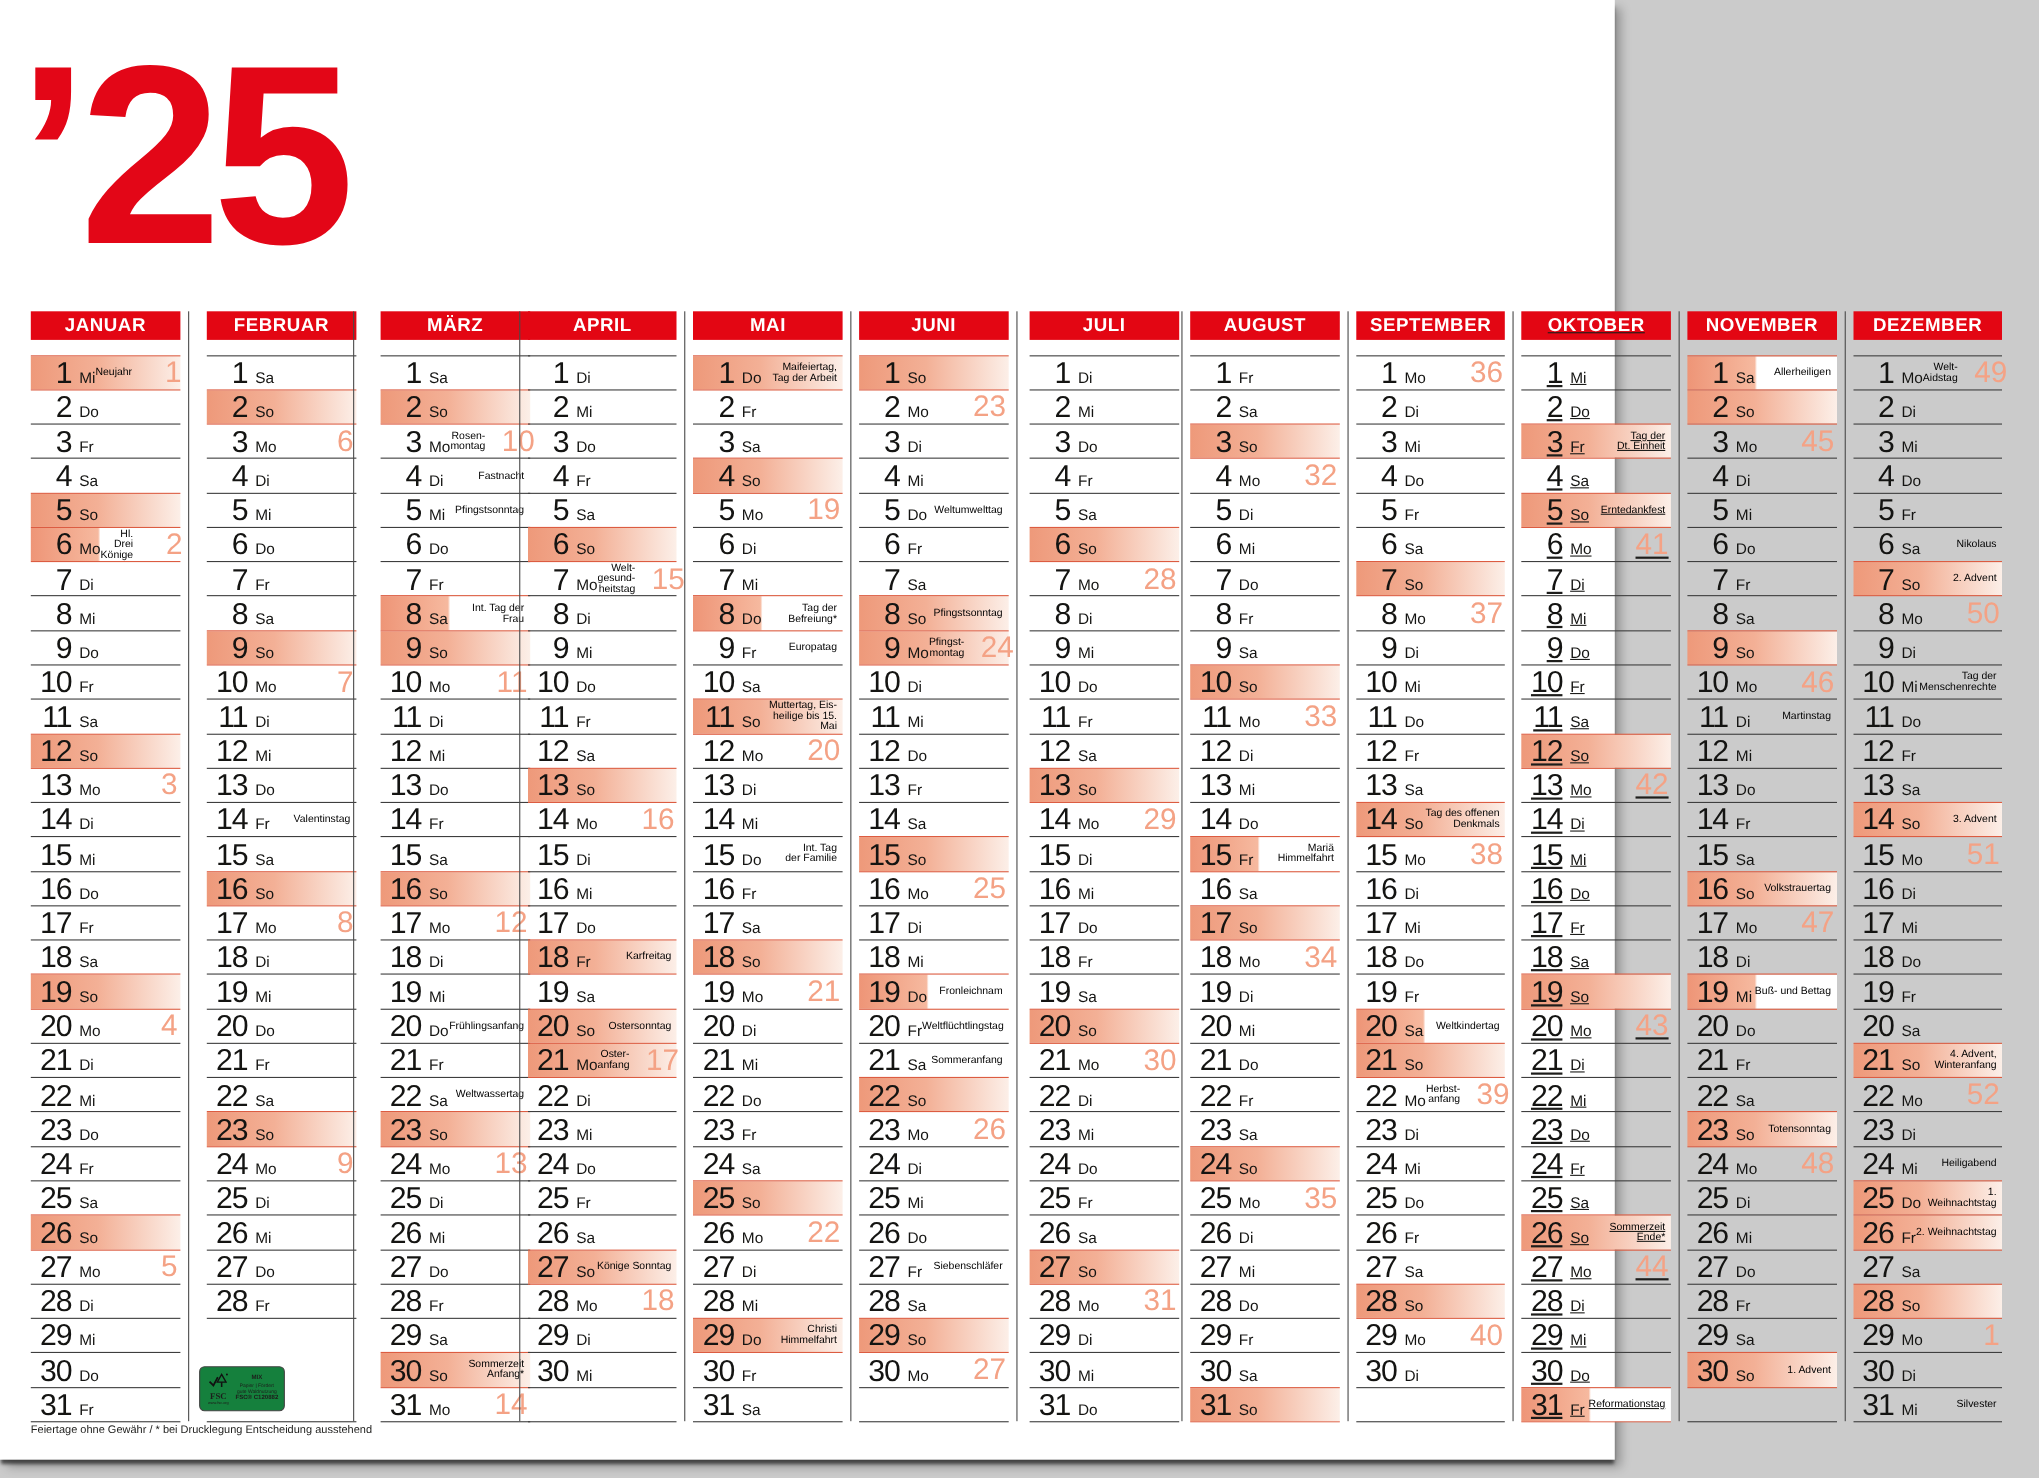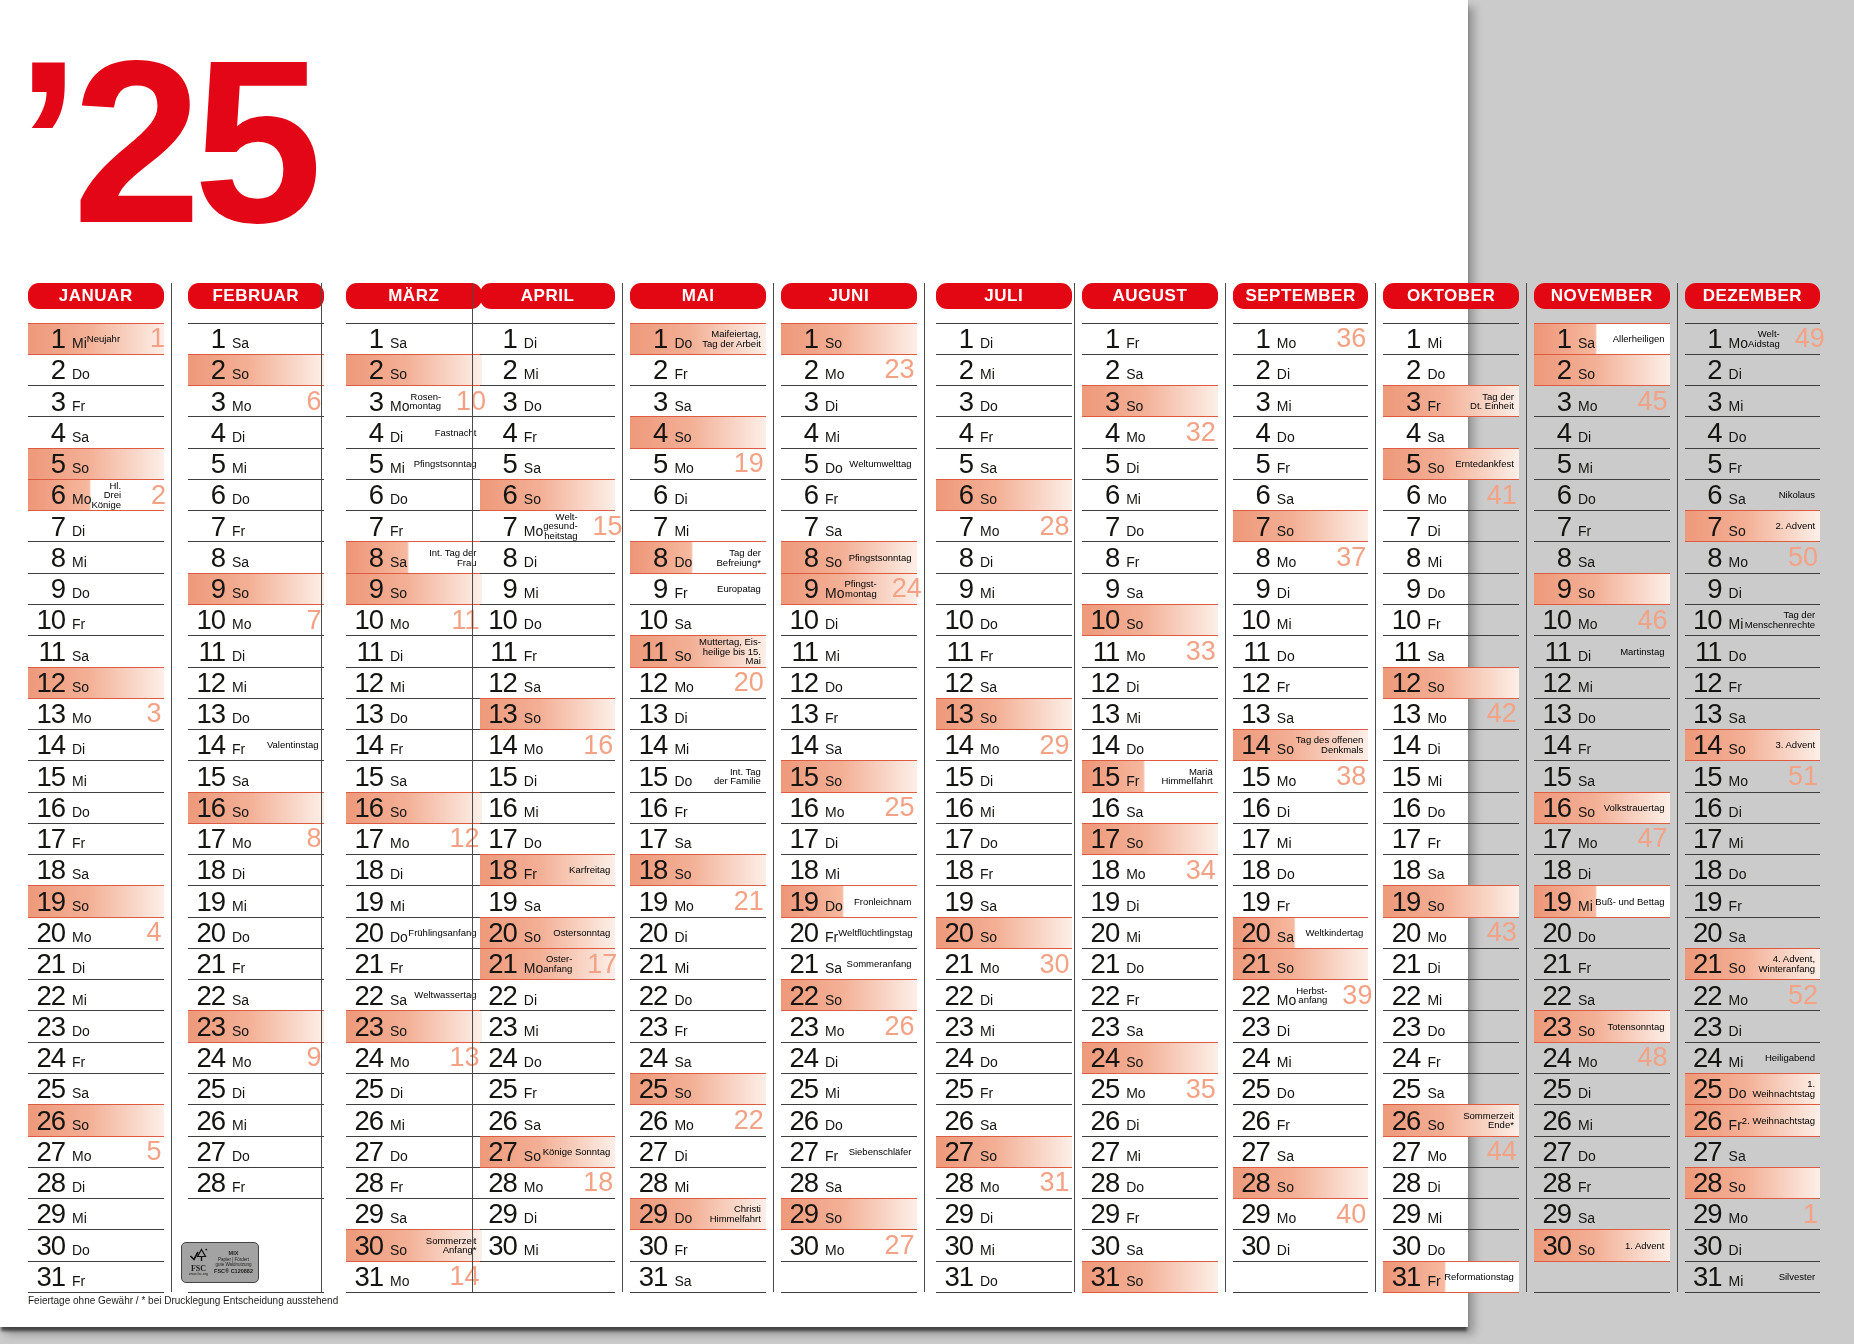--- a/index.html
+++ b/index.html
@@ -24,21 +24,21 @@
   .year-logo{
     position:absolute;left:16px;top:26px;
     font-size:232px;font-weight:bold;line-height:1;letter-spacing:-8px;
     color:var(--logo-red);
   }
   .vsep{position:absolute;top:283px;height:1009px;width:1px;background:#4a4a4a;}
   .month-col{position:absolute;top:283px;width:135.5px;}
   .m-head{
     height:26px;background:var(--red);color:#fff;
     display:flex;align-items:center;justify-content:center;
-    font-size:17px;font-weight:bold;letter-spacing:.5px;border-radius:11px;
+    font-size:17px;font-weight:bold;letter-spacing:.5px;
   }
   .rows{margin-top:13.6px;height:969.4px;border-bottom:1px solid var(--line);}
   .rows.end-hl{border-bottom-color:var(--redline);}
   .row{
     display:flex;align-items:center;
     height:31.27px;box-sizing:border-box;
     border-top:1px solid var(--line);
   }
   .row[data-hl]{border-top-color:var(--redline);}
   .row[data-hl] + .row{border-top-color:var(--redline);}
@@ -50,21 +50,21 @@
   }
   .lg{display:flex;align-items:baseline;flex:none;}
   .dn{display:inline-block;width:37px;text-align:right;font-size:27.5px;line-height:1;letter-spacing:-1px;color:#141412;}
   .wd{font-size:14px;margin-left:7px;color:#141412;}
   .note{flex:1 1 auto;text-align:right;font-size:9.5px;line-height:9.7px;white-space:pre-line;padding-right:5px;color:#000;}
   .wk{flex:none;width:40px;text-align:right;font-size:27px;line-height:1;color:var(--wk);padding-right:2px;}
   .footer{position:absolute;left:28px;top:1295px;font-size:10px;color:#1d1d1b;}
   .fsc{
     position:absolute;left:181px;top:1242px;width:78px;height:41px;
     border:1px solid #444;border-radius:5px;box-sizing:border-box;
-    display:flex;align-items:center;padding:2px 3px;background:#a3a3a3;
+    display:flex;align-items:center;padding:2px 3px;background:#15803d;
   }
   .fsc-left{width:27px;text-align:center;line-height:1;}
   .fsc-acr{font-family:"Liberation Serif",serif;font-weight:bold;font-size:8px;display:block;}
   .fsc-url{font-size:3.5px;display:block;letter-spacing:0;}
   .fsc-right{flex:1;text-align:center;line-height:1;}
   .fsc-mix{font-size:5.5px;font-weight:bold;display:block;margin-bottom:1.5px;}
   .fsc-l1,.fsc-l2{font-size:4.5px;display:block;}
   .fsc-cert{font-size:5.5px;font-weight:bold;display:block;margin-top:1.5px;}
 </style>
 </head>
@@ -2091,21 +2091,21 @@
             <div class="lg">
               <span class="dn">30</span>
               <span class="wd">Di</span>
             </div>
             <div class="note"></div>
           </div>
           <div class="row filler"></div>
         </div>
       </div>
       <div class="vsep" style="left: 1375.4px;"></div>
-      <div class="month-col" style="left: 1383.4px; width: 135.5px;">
+      <div class="month-col" style="left: 1383.4px; width: 135.5px; text-decoration: underline;">
         <div class="m-head">OKTOBER</div>
         <div class="rows end-hl">
           <div class="row">
             <div class="lg">
               <span class="dn">1</span>
               <span class="wd">Mi</span>
             </div>
             <div class="note"></div>
           </div>
           <div class="row">

